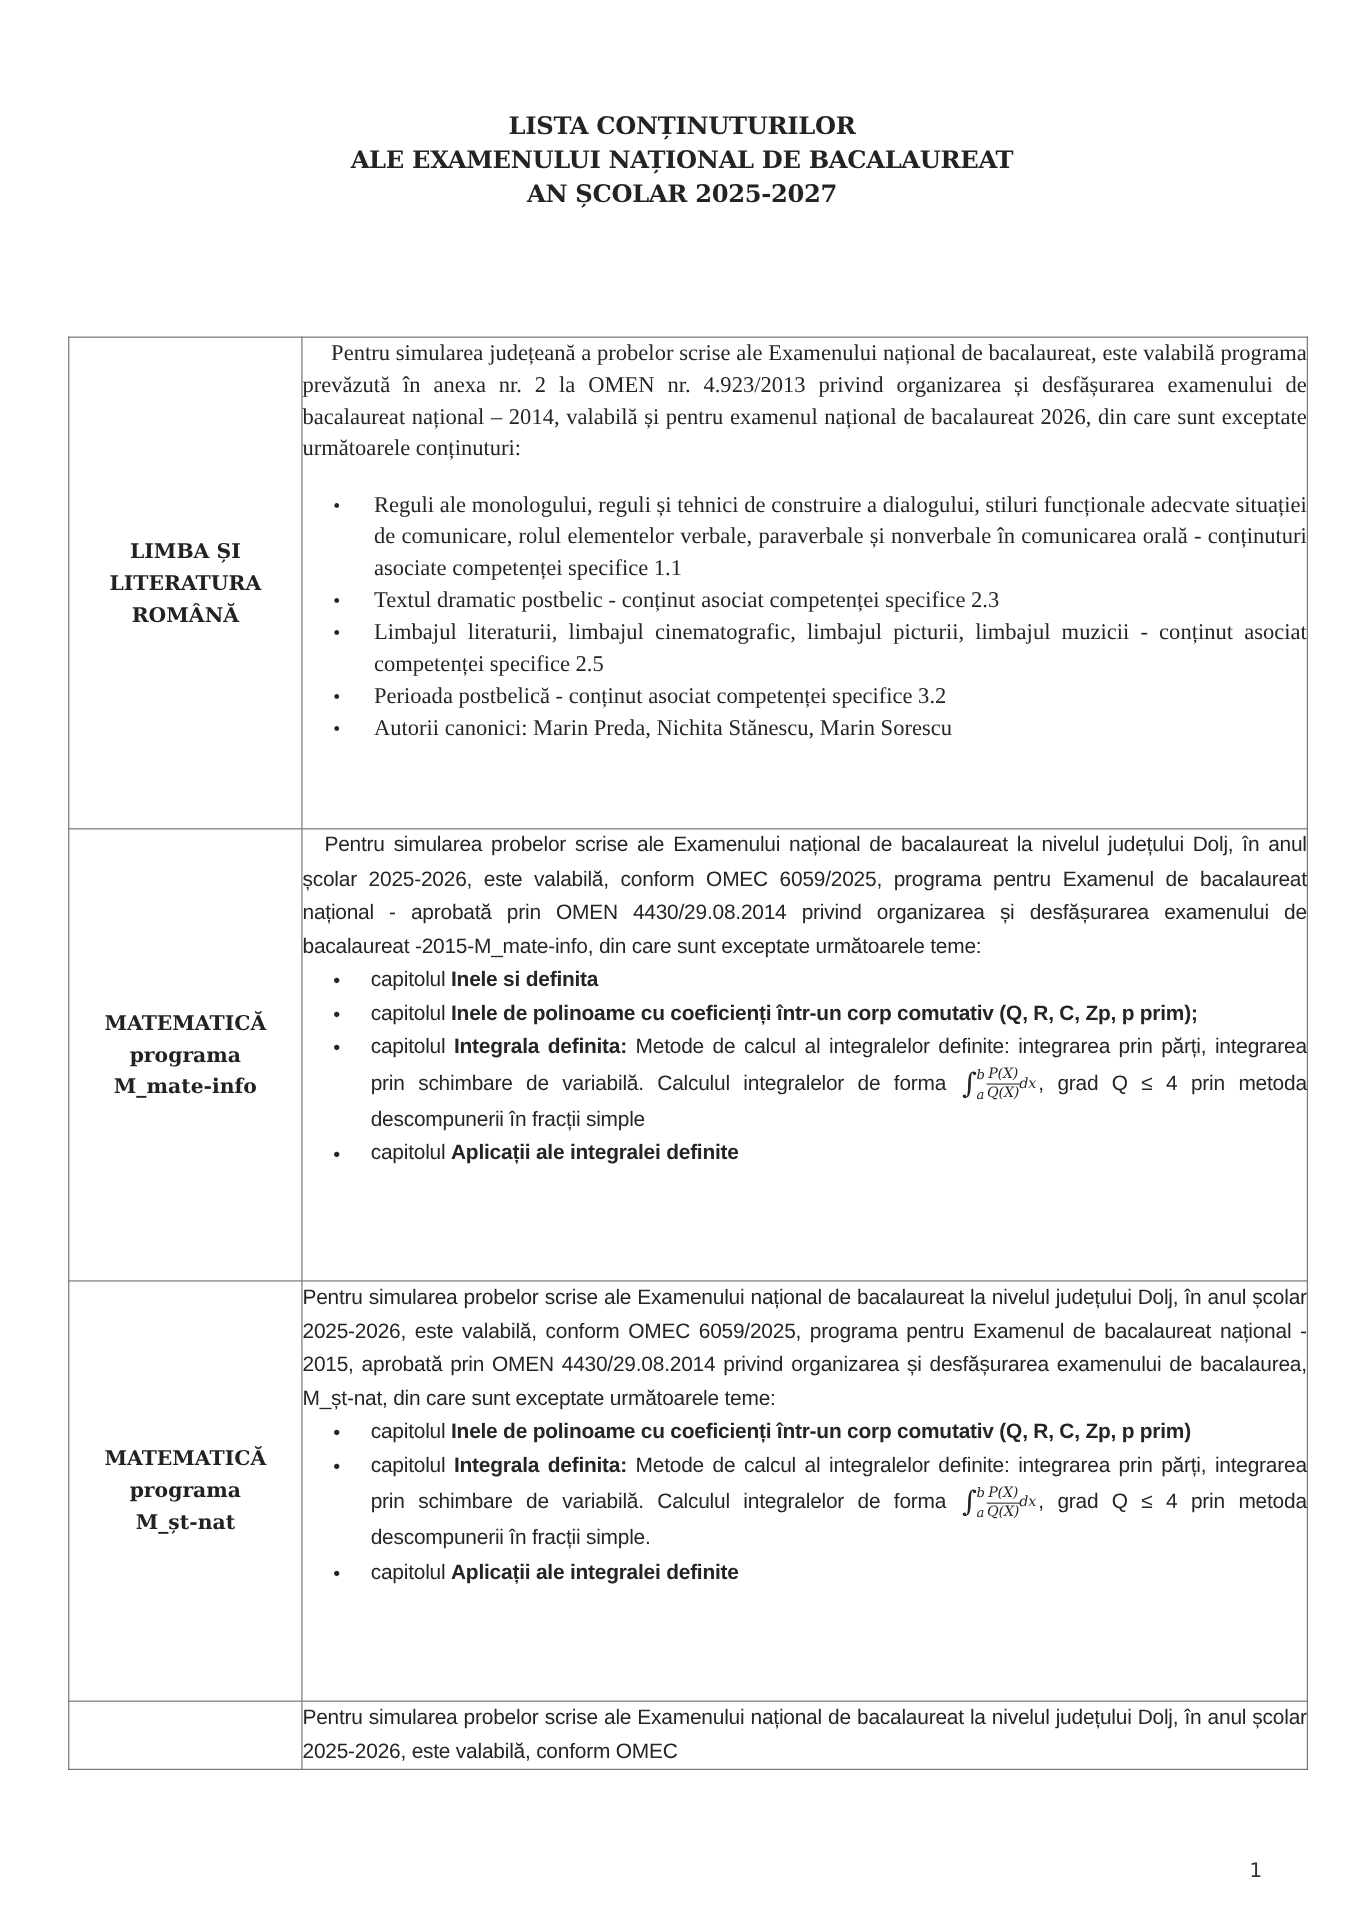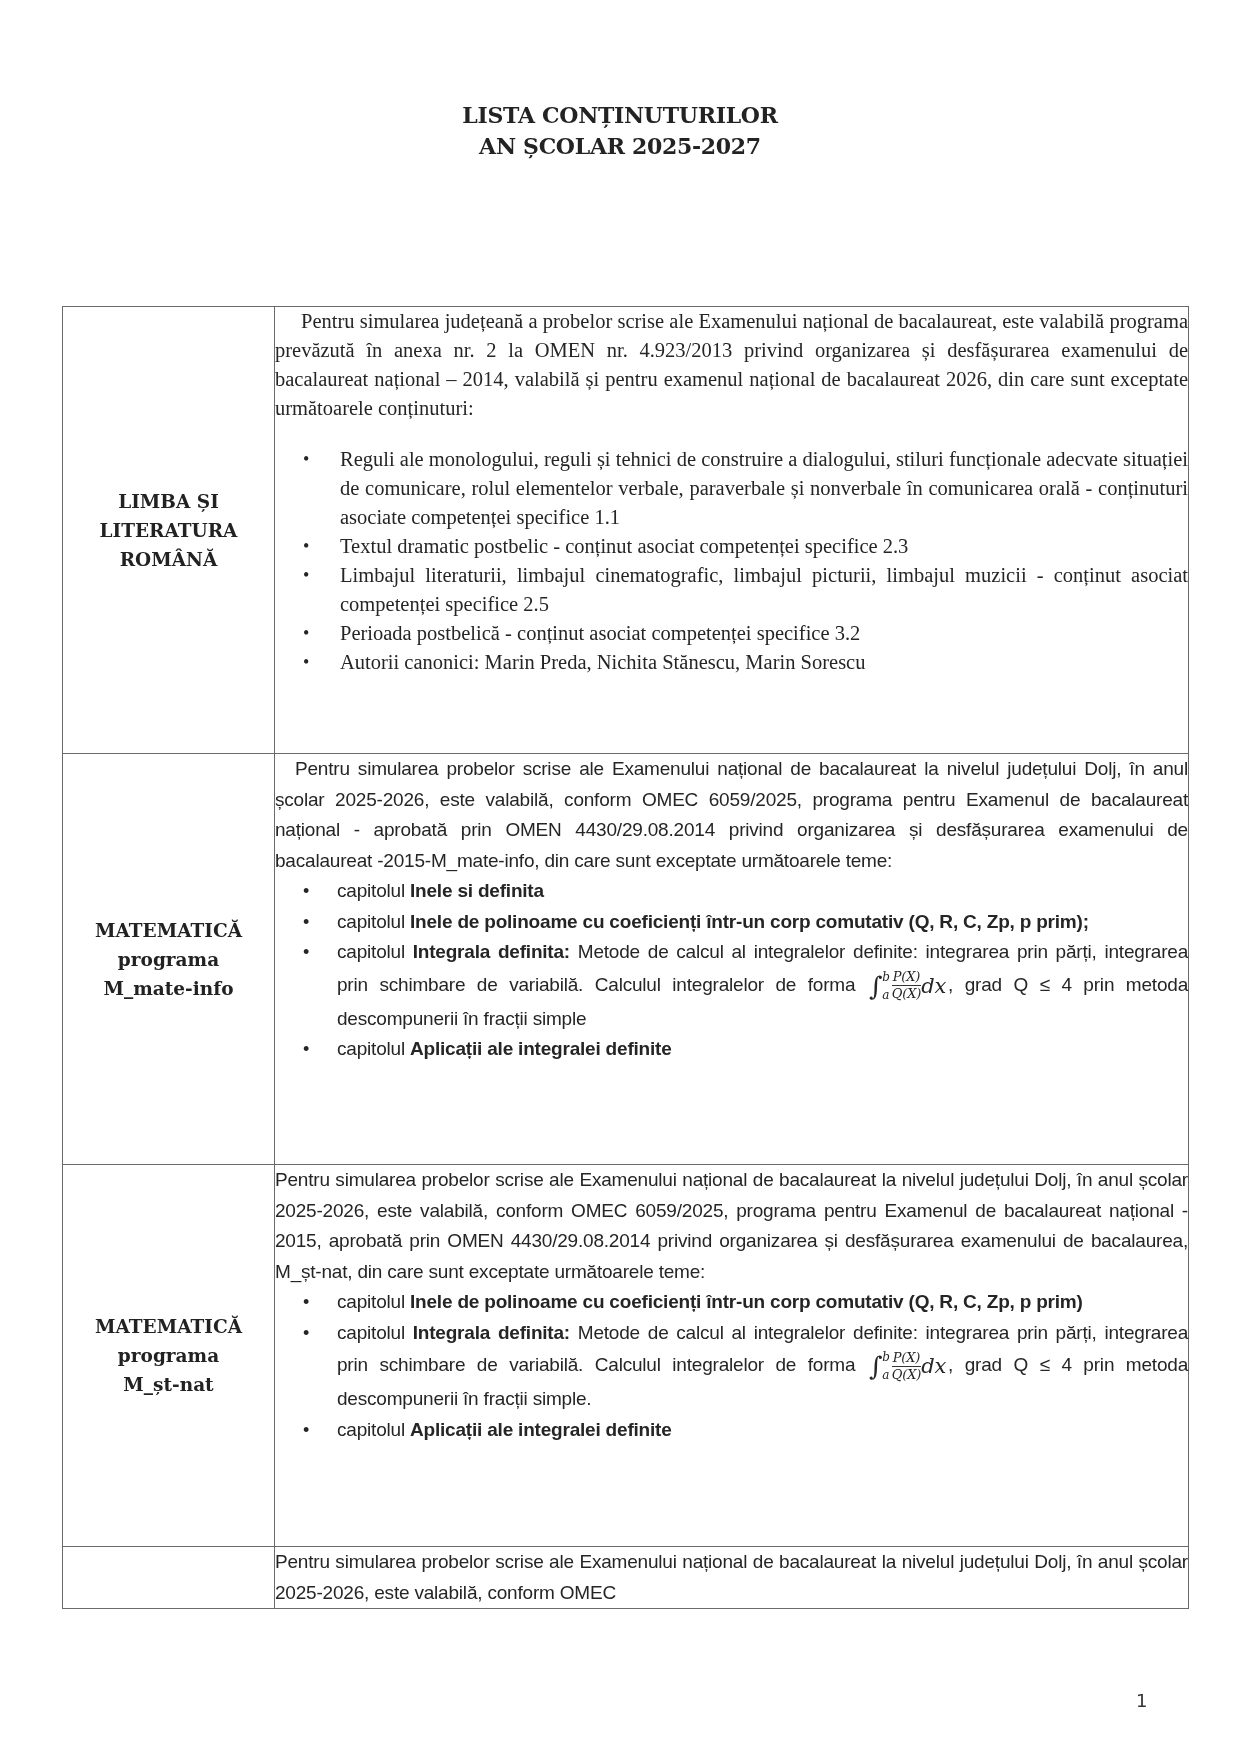--- a/index.html
+++ b/index.html
@@ -74,34 +74,35 @@
   .formula {
     display: inline-block; vertical-align: middle;
     font-family: "DejaVu Serif", serif; font-style: italic;
     font-size: 15px; line-height: 14px; position: relative;
     padding: 0 2px;
   }
   .formula .int { font-size: 26px; font-style: normal; vertical-align: middle; }
   .formula .lim { display: inline-block; vertical-align: middle; font-size: 12px; line-height: 18px; margin-right: 2px; }
   .formula .frac { display: inline-block; vertical-align: middle; text-align: left; font-size: 13px; line-height: 16px; }
   .formula .frac .num { border-bottom: 1px solid #333; padding: 0 1px; }
-  .formula .dx { font-size: 21px; vertical-align: middle; }
+  .formula .dx { font-size: 13px; vertical-align: middle; }
 
   .last-row td { height: 58px; }
 
   .page-num {
     position: absolute; left: 1136px; top: 1690px;
     font-family: "DejaVu Sans", sans-serif; font-size: 18px; color: #333;
   }
 </style>
 </head>
 <body>
 
 <div class="title">
   <div>LISTA CONȚINUTURILOR</div>
+  <div>ALE EXAMENULUI NAȚIONAL DE BACALAUREAT</div>
   <div>AN ȘCOLAR 2025-2027</div>
 </div>
 
 <table class="content">
   <colgroup>
       <col class="c1">
       <col class="c2">
     </colgroup>
   <tbody>
 

